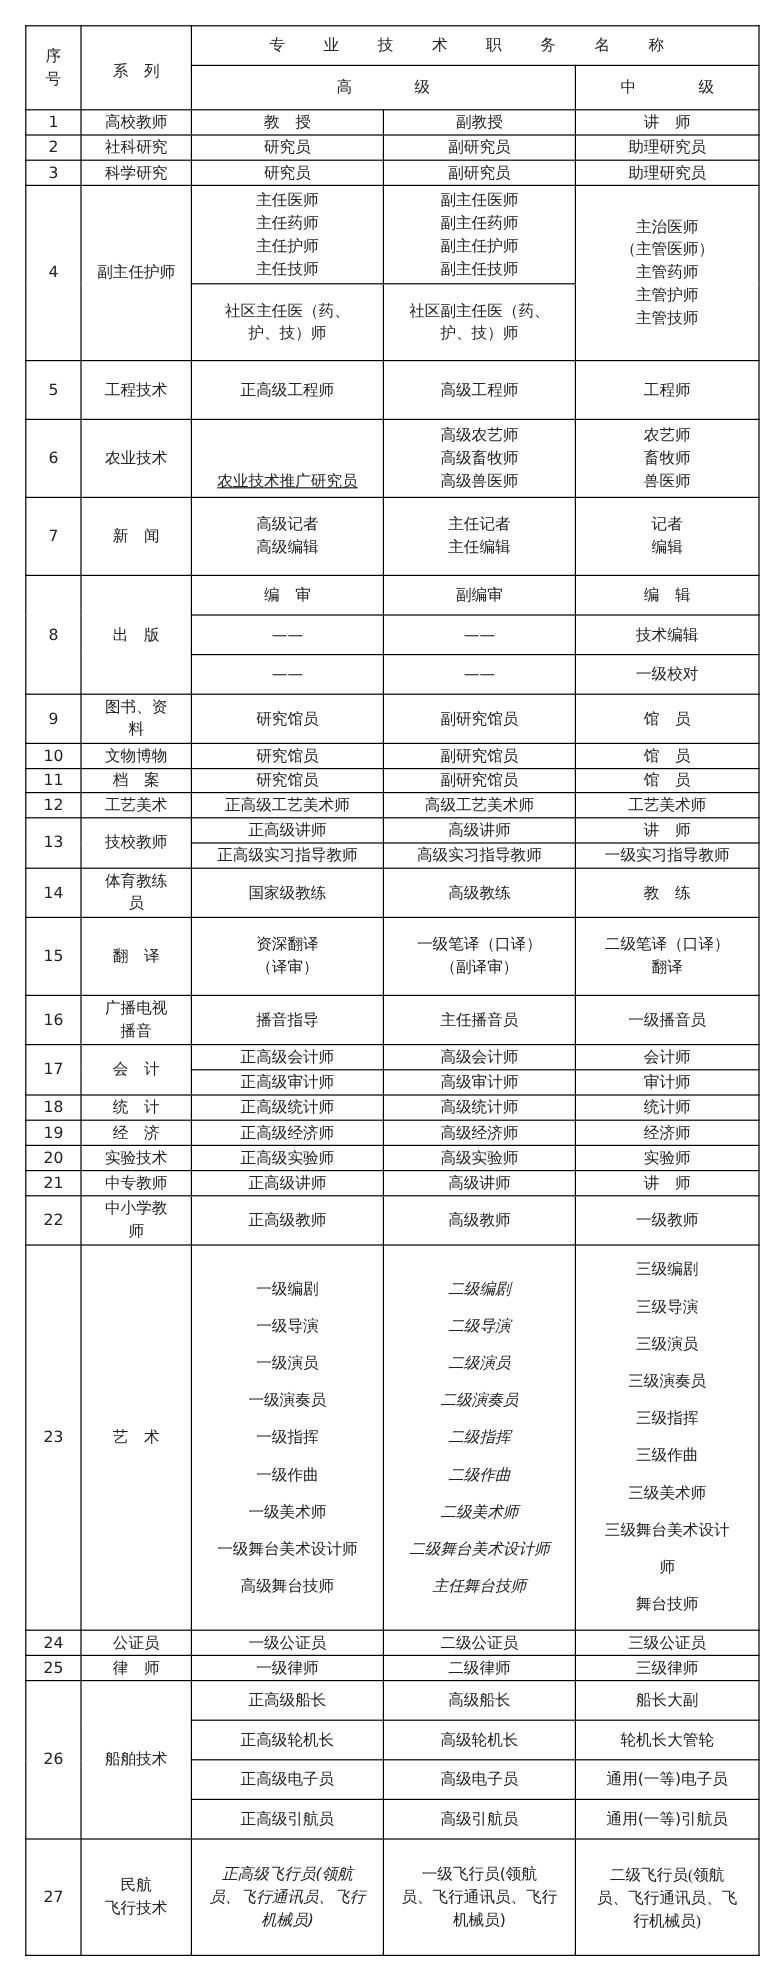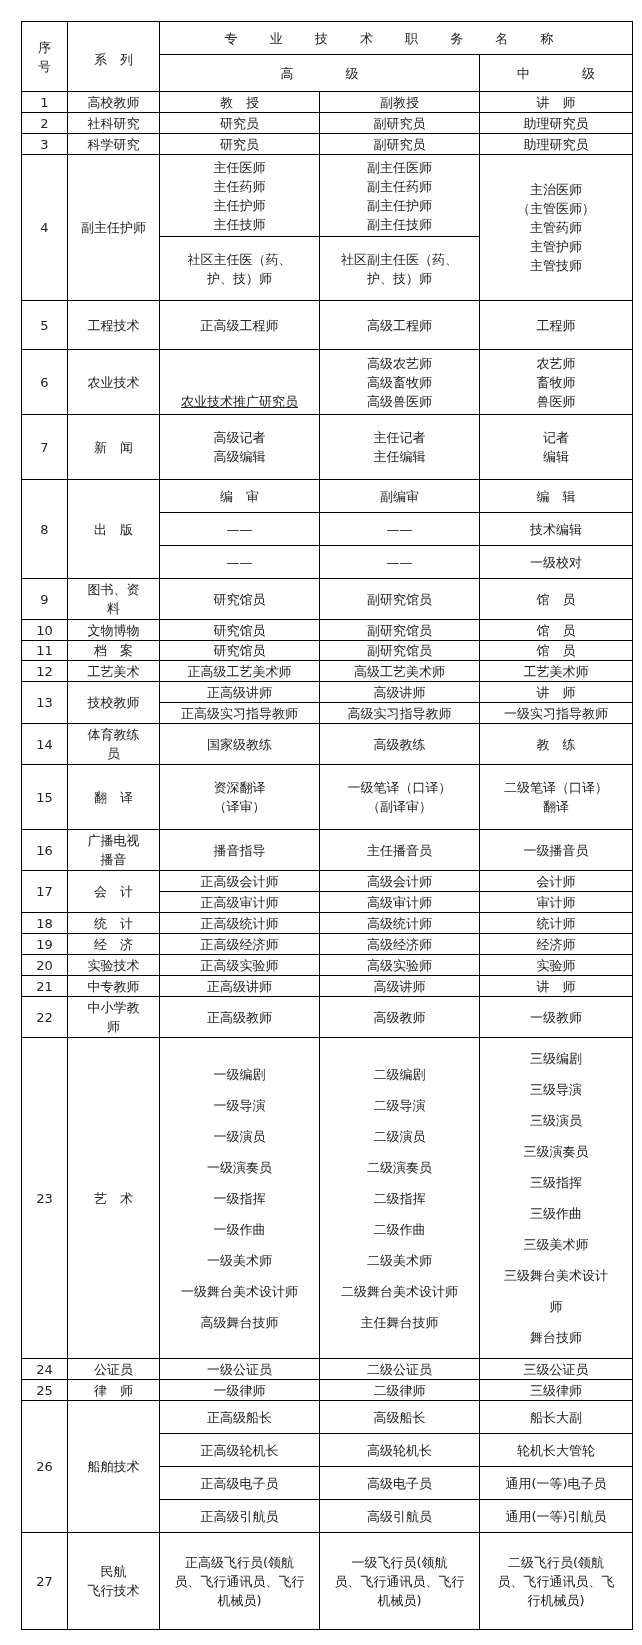--- a/index.html
+++ b/index.html
@@ -270,21 +270,21 @@
       <td>艺　术</td>
       <td class="lines" style="line-height: 31px; white-space: pre-line;">一级编剧
 一级导演
 一级演员
 一级演奏员
 一级指挥
 一级作曲
 一级美术师
 一级舞台美术设计师
 高级舞台技师</td>
-      <td class="lines" style="line-height: 31px; white-space: pre-line;">二级编剧
+      <td class="lines" style="line-height: 31px; white-space: pre-line; font-style: italic;">二级编剧
 二级导演
 二级演员
 二级演奏员
 二级指挥
 二级作曲
 二级美术师
 二级舞台美术设计师
 主任舞台技师</td>
       <td class="lines" style="line-height: 31px; white-space: pre-line;">三级编剧
 三级导演
@@ -334,24 +334,24 @@
     <tr style="height:33px">
       <td>正高级引航员</td>
       <td>高级引航员</td>
       <td>通用(一等)引航员</td>
     </tr>
 
     <tr style="height:97px">
       <td>27</td>
       <td class="lines wide" style="white-space: pre-line;">民航
 飞行技术</td>
-      <td class="lines wide" style="white-space: pre-line;">正高级飞行员(领航
+      <td class="lines wide" style="white-space: pre-line; font-style: italic;">正高级飞行员(领航
 员、飞行通讯员、飞行
 机械员)</td>
       <td class="lines wide" style="white-space: pre-line;">一级飞行员(领航
 员、飞行通讯员、飞行
 机械员)</td>
-      <td class="lines wide" style="white-space: pre-line;">二级飞行员(领航
+      <td class="lines wide" style="white-space: pre-line; font-family: Liberation Serif, serif;">二级飞行员(领航
 员、飞行通讯员、飞
 行机械员)</td>
     </tr>
   </tbody>
 </table>
 
 </body></html>

